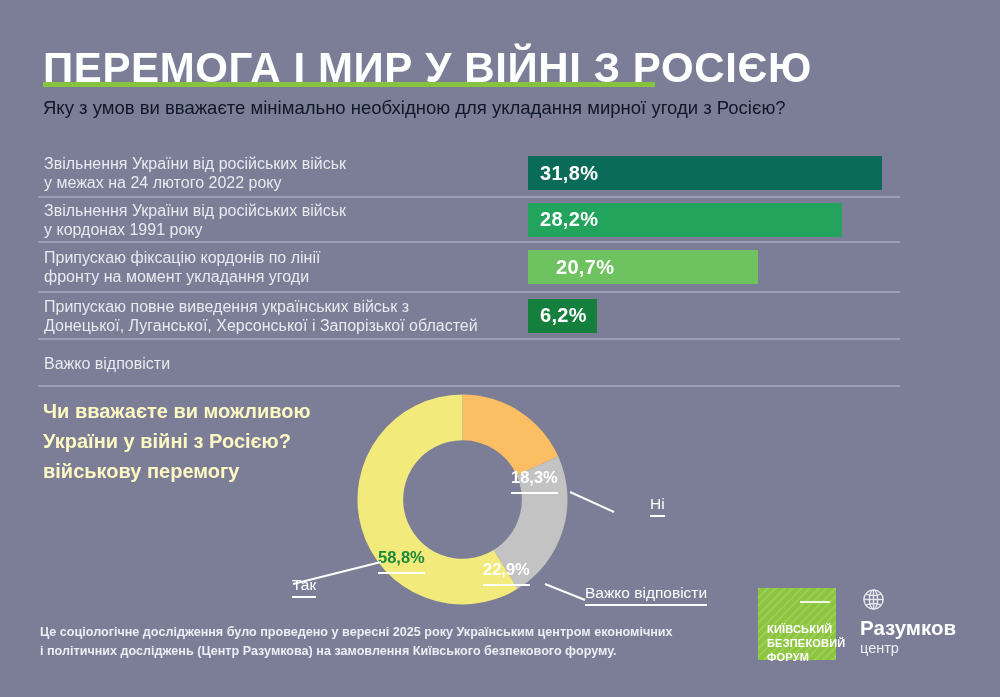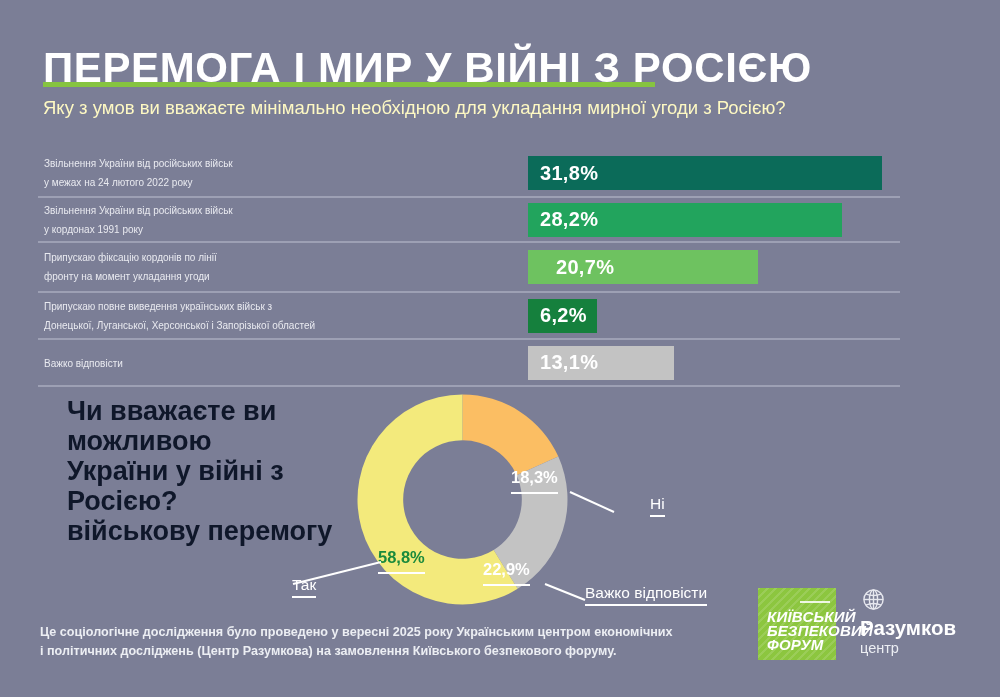--- a/index.html
+++ b/index.html
@@ -39,41 +39,41 @@
     height: 5px;
     background: #86c440;
   }
   #subtitle {
     position: absolute;
     left: 43px;
     top: 95px;
     width: 905px;
     font-size: 18.5px;
     line-height: 26px;
-    color: #fef9c3;
+    color: #0f172a;
   }
 
   
   #bars {
     position: absolute;
     left: 38px;
     top: 150px;
     width: 862px;
   }
   .bar-row {
     position: relative;
     width: 862px;
     border-bottom: 2px solid #9da0b4;
   }
   .bar-label {
     position: absolute;
     left: 6px;
     top: 50%;
     transform: translateY(-50%);
-    font-size: 10px;
+    font-size: 16px;
     line-height: 19px;
     color: #e9eaf0;
     width: 480px;
   }
   .bar-track {
     position: absolute;
     left: 490px;
     top: 50%;
     transform: translateY(-50%);
     height: 34px;
@@ -92,25 +92,24 @@
     letter-spacing: 0.3px;
     white-space: nowrap;
   }
 
   
   #donut-question {
     position: absolute;
     left: 43px;
     top: 396px;
     width: 330px;
-    font-size: 27px;
+    font-size: 20px;
     font-weight: bold;
     line-height: 30px;
-    color: #0f172a;
-    margin-left: 24px;
+    color: #fef9c3;
   }
   #donut-wrap {
     position: absolute;
     left: 355px;
     top: 392px;
     width: 215px;
     height: 215px;
   }
   #donut-svg { display: block; }
 
@@ -163,27 +162,26 @@
     left: 42px;
     top: 13px;
     width: 30px;
     height: 2px;
     background: #ffffff;
     opacity: 0.85;
   }
   #kbf-text {
     position: absolute;
     left: 9px;
-    top: 22px;
-    font-size: 15px;
+    top: 34px;
+    font-size: 11px;
     font-weight: bold;
     line-height: 14px;
     color: #ffffff;
     letter-spacing: 0.2px;
-    font-style: italic;
   }
 
   #razumkov {
     position: absolute;
     left: 860px;
     top: 586px;
   }
   #globe-icon { display: block; margin-bottom: 3px; }
   #razumkov-name {
     font-size: 20.5px;
@@ -247,25 +245,20 @@
         </div>
         <div class="bar-track">
           <div class="bar-fill" style="width: 69px; background: #15803d;">
             <span class="bar-value">6,2%</span>
           </div>
         </div>
       </div>
       <div class="bar-row" style="height: 45px;">
         <div class="bar-label">
           <div>Важко відповісти</div>
-        </div>
-        <div class="bar-track">
-          <div class="bar-fill" style="width: 146px; background: rgb(195, 195, 195);">
-            <span class="bar-value">13,1%</span>
-          </div>
         </div>
       </div>
     </div>
 
   <div id="donut-question">
     <div>Чи вважаєте ви можливою</div>
     <div>України у війні з Росією?</div>
     <div>військову перемогу</div>
   </div>
 

